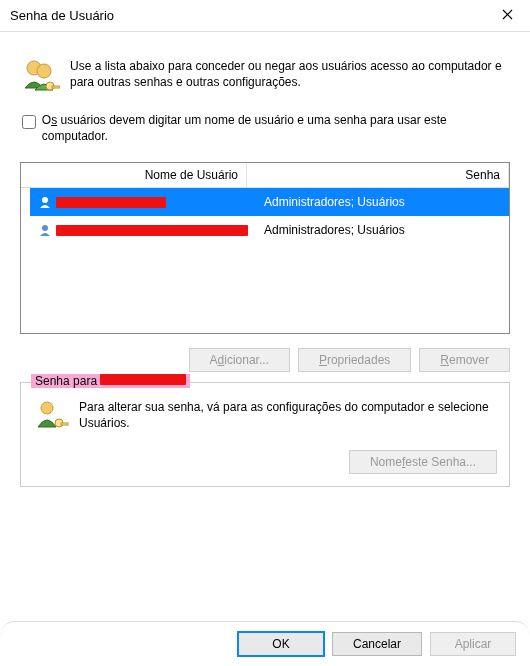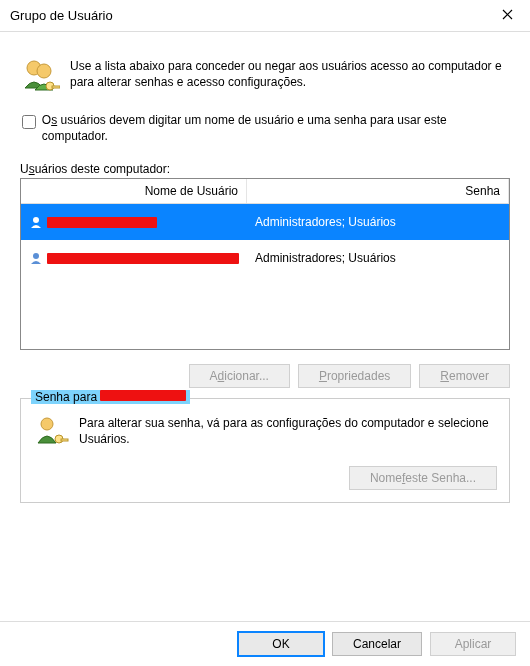--- a/index.html
+++ b/index.html
@@ -101,21 +101,22 @@
   .lv-head .col {
     padding: 5px 8px;
     border-right: 1px solid #e5e5e5;
   }
   .col-user { width: 226px; }
   .col-group { flex: 1; }
   .lv-row {
     display: flex;
     align-items: center;
     font-size: 12px;
-    height: 36px;
+    height: 28px;
+    margin-left: 9px;
   }
   .lv-row .col { padding: 1px 8px; display: flex; align-items: center; gap: 4px; }
   .lv-row.selected {
     background: #0a84ff;
     color: #fff;
   }
   .lv-icon { display:inline-flex; }
   .lv-icon svg { width: 14px; height: 14px; }
   .redact {
     display: inline-block;
@@ -149,21 +150,21 @@
   .groupbox {
     border: 1px solid #ccc;
     padding: 14px 12px 12px 12px;
     margin-top: 6px;
     position: relative;
   }
   .groupbox .legend {
     position: absolute;
     top: -9px;
     left: 10px;
-    background: #7dd3fc;
+    background: #f9a8d4;
     padding: 0 4px;
     font-size: 12px;
   }
   .pw-row {
     display: flex;
     gap: 10px;
   }
   .pw-icon svg { width: 36px; height: 36px; }
   .pw-text {
     font-size: 12px;
@@ -179,31 +180,32 @@
     position: absolute;
     bottom: 0;
     left: 0;
     right: 0;
     border-top: 1px solid #ddd;
     padding: 10px 14px;
     display: flex;
     justify-content: flex-end;
     gap: 8px;
     background: #fff;
+    border-radius: 15px;
   }
   button.primary {
     border: 1px solid #0a84ff;
     outline: 1px solid #0a84ff;
   }
 </style>
 </head>
 <body>
 
 <div class="titlebar">
-  <div class="titlebar-title">Grupo de Usuário</div>
+  <div class="titlebar-title">Senha de Usuário</div>
   <div class="titlebar-close">
     <span>
       <svg viewBox="0 0 11 11">
           <path d="M1 1 L10 10 M10 1 L1 10" stroke="#000" stroke-width="1.2"></path>
         </svg>
     </span>
   </div>
 </div>
 
 <div class="content">
@@ -214,33 +216,30 @@
       <div class="intro-icon">
         <svg viewBox="0 0 40 40">
           <circle cx="14" cy="12" r="7" fill="#f5c96a" stroke="#c79a3a"></circle>
           <circle cx="24" cy="15" r="7" fill="#f5c96a" stroke="#c79a3a"></circle>
           <path d="M5 32 q9 -12 18 0 z" fill="#4a8f3a" stroke="#2e6a20"></path>
           <path d="M15 34 q9 -12 18 0 z" fill="#5fae47" stroke="#2e6a20"></path>
           <circle cx="30" cy="30" r="4" fill="#ffe28a" stroke="#b8932a"></circle>
           <rect x="32" y="30" width="8" height="2" fill="#ffe28a" stroke="#b8932a"></rect>
         </svg>
       </div>
-      <div class="intro-text">Use a lista abaixo para conceder ou negar aos usuários acesso ao computador e para alterar senhas e acesso configurações.</div>
+      <div class="intro-text">Use a lista abaixo para conceder ou negar aos usuários acesso ao computador e para outras senhas e outras configurações.</div>
     </div>
 
     <div class="chkrow">
       <input type="checkbox" id="chk1" style="">
       <label for="chk1" class="chklabel">
         <span>O</span><span class="ul">s</span><span> usuários devem digitar um nome de usuário e uma senha para usar este computador.</span>
       </label>
     </div>
 
-    <div class="section-label">
-      <span>U</span><span class="ul">s</span><span>uários deste computador:</span>
-    </div>
 
     <div class="listview">
       <div class="lv-head">
         <div class="col col-user">Nome de Usuário</div>
         <div class="col col-group">Senha</div>
       </div>
       <div id="lv-body">
           <div class="lv-row selected">
             <div class="col col-user">
               <span class="lv-icon">

